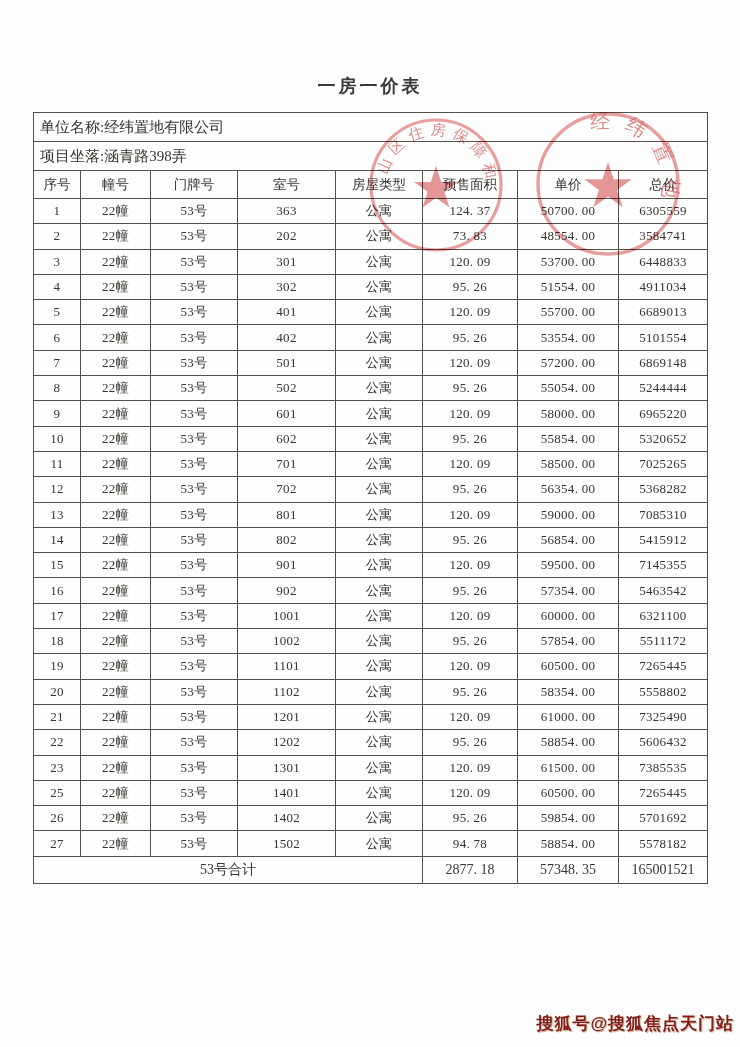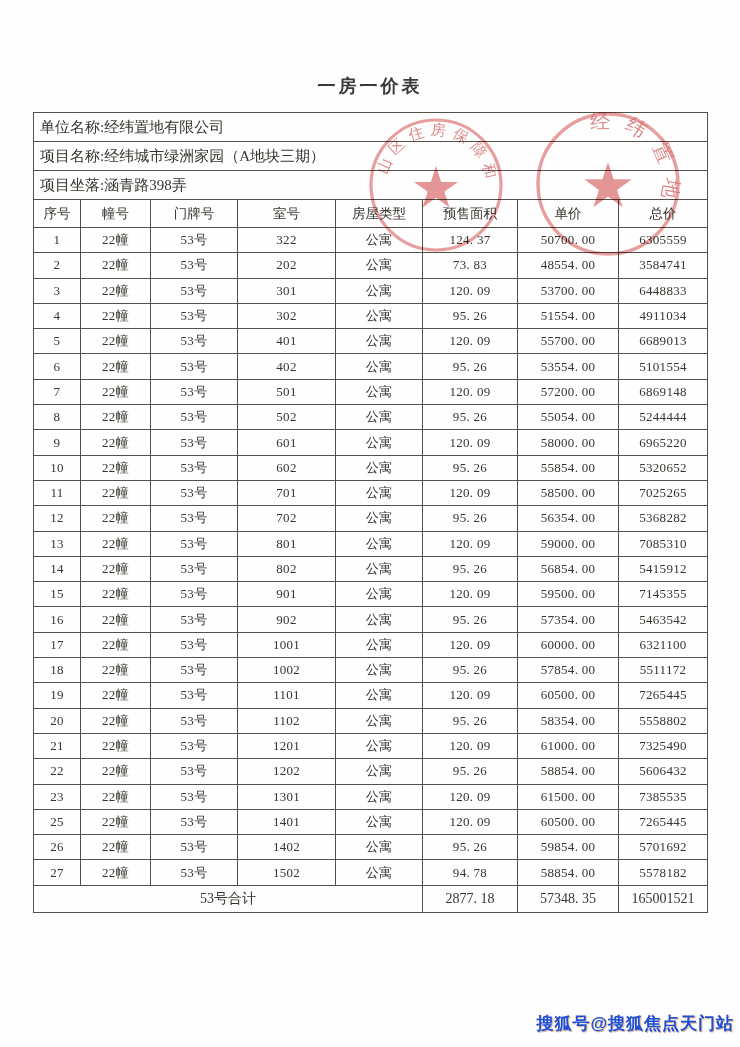--- a/index.html
+++ b/index.html
@@ -47,21 +47,21 @@
     mix-blend-mode:multiply;
     opacity:0.88;
     pointer-events:none;
   }
 
   .watermark {
     position:absolute;
     right:6px; top:1012px;
     font-family:"Liberation Sans","DejaVu Sans",sans-serif;
     font-size:17px; font-weight:bold; letter-spacing:1px;
-    color:#1d4ed8;
+    color:#7f1d1d;
     text-shadow:-1px -1px 0 #fff7ee, 1px 1px 1px rgba(160,90,25,0.55);
   }
 </style>
 </head>
 <body>
 
 <div class="page">
 
   <h1 class="title">一房一价表</h1>
 
@@ -72,44 +72,41 @@
         <col style="width:87px">
         <col style="width:98px">
       <col style="width:87px">
         <col style="width:95px">
         <col style="width:101px">
         <col style="width:89px">
     </colgroup>
     <tbody>
       <tr class="info-row">
         <td colspan="8">单位名称:经纬置地有限公司</td>
-      </tr>
-      <tr class="info-row">
-        <td colspan="8">项目名称:经纬城市绿洲家园（A地块三期）</td>
       </tr>
       <tr class="info-row">
         <td colspan="8">项目坐落:涵青路398弄</td>
       </tr>
       <tr class="header-row">
         <th>序号</th>
         <th>幢号</th>
         <th>门牌号</th>
         <th>室号</th>
         <th>房屋类型</th>
         <th>预售面积</th>
         <th>单价</th>
         <th>总价</th>
       </tr>
     </tbody>
     <tbody class="data-body">
     <tr>
           <td>1</td>
           <td>22幢</td>
           <td>53号</td>
-          <td>322</td>
+          <td>363</td>
           <td>公寓</td>
           <td>124. 37</td>
           <td>50700. 00</td>
           <td>6305559</td>
         </tr>
         <tr>
           <td>2</td>
           <td>22幢</td>
           <td>53号</td>
           <td>202</td>

